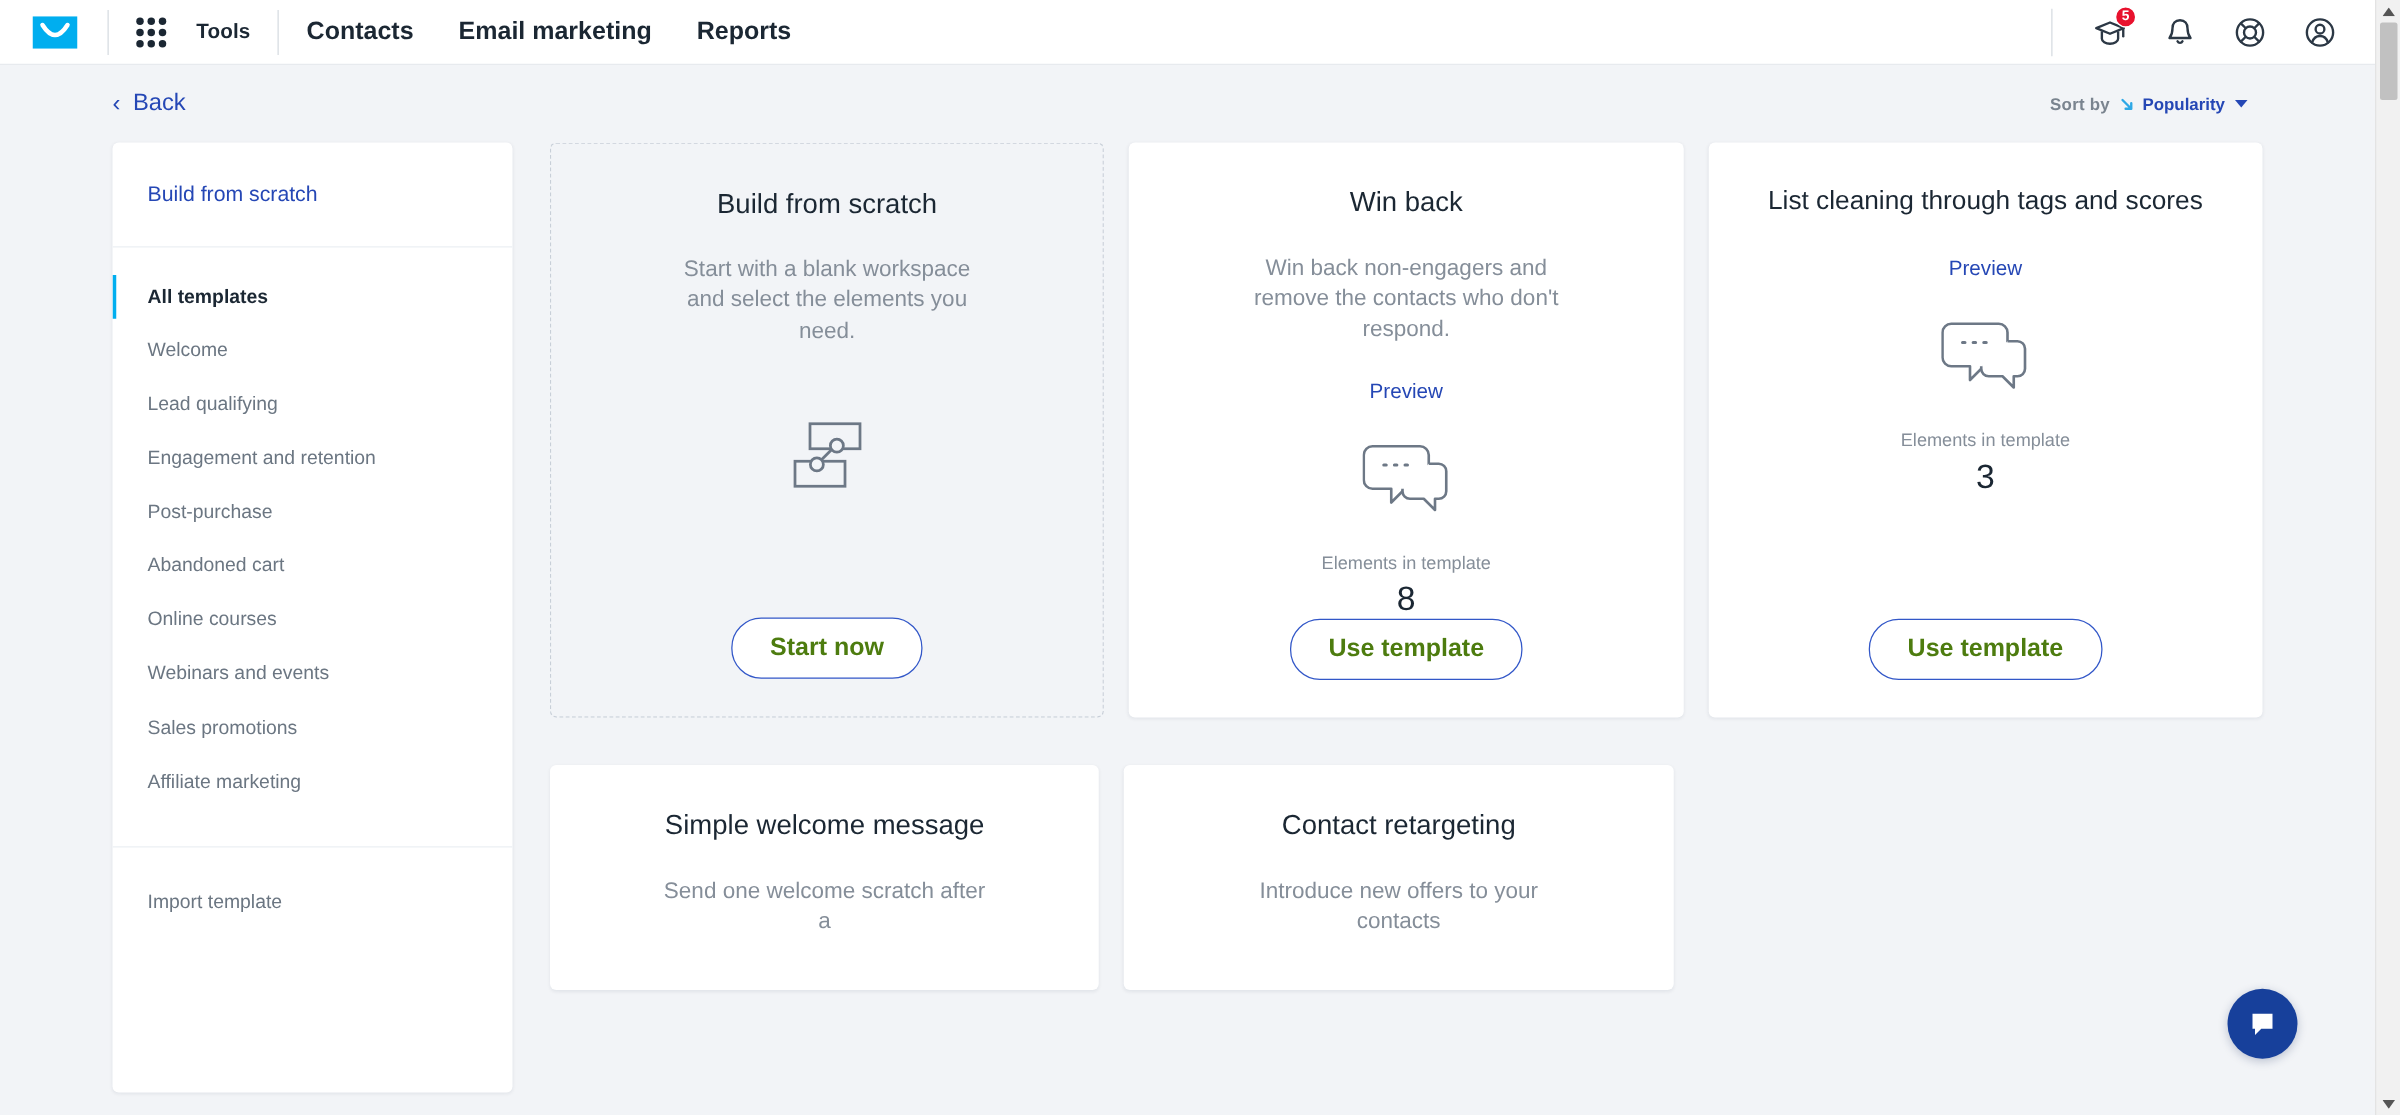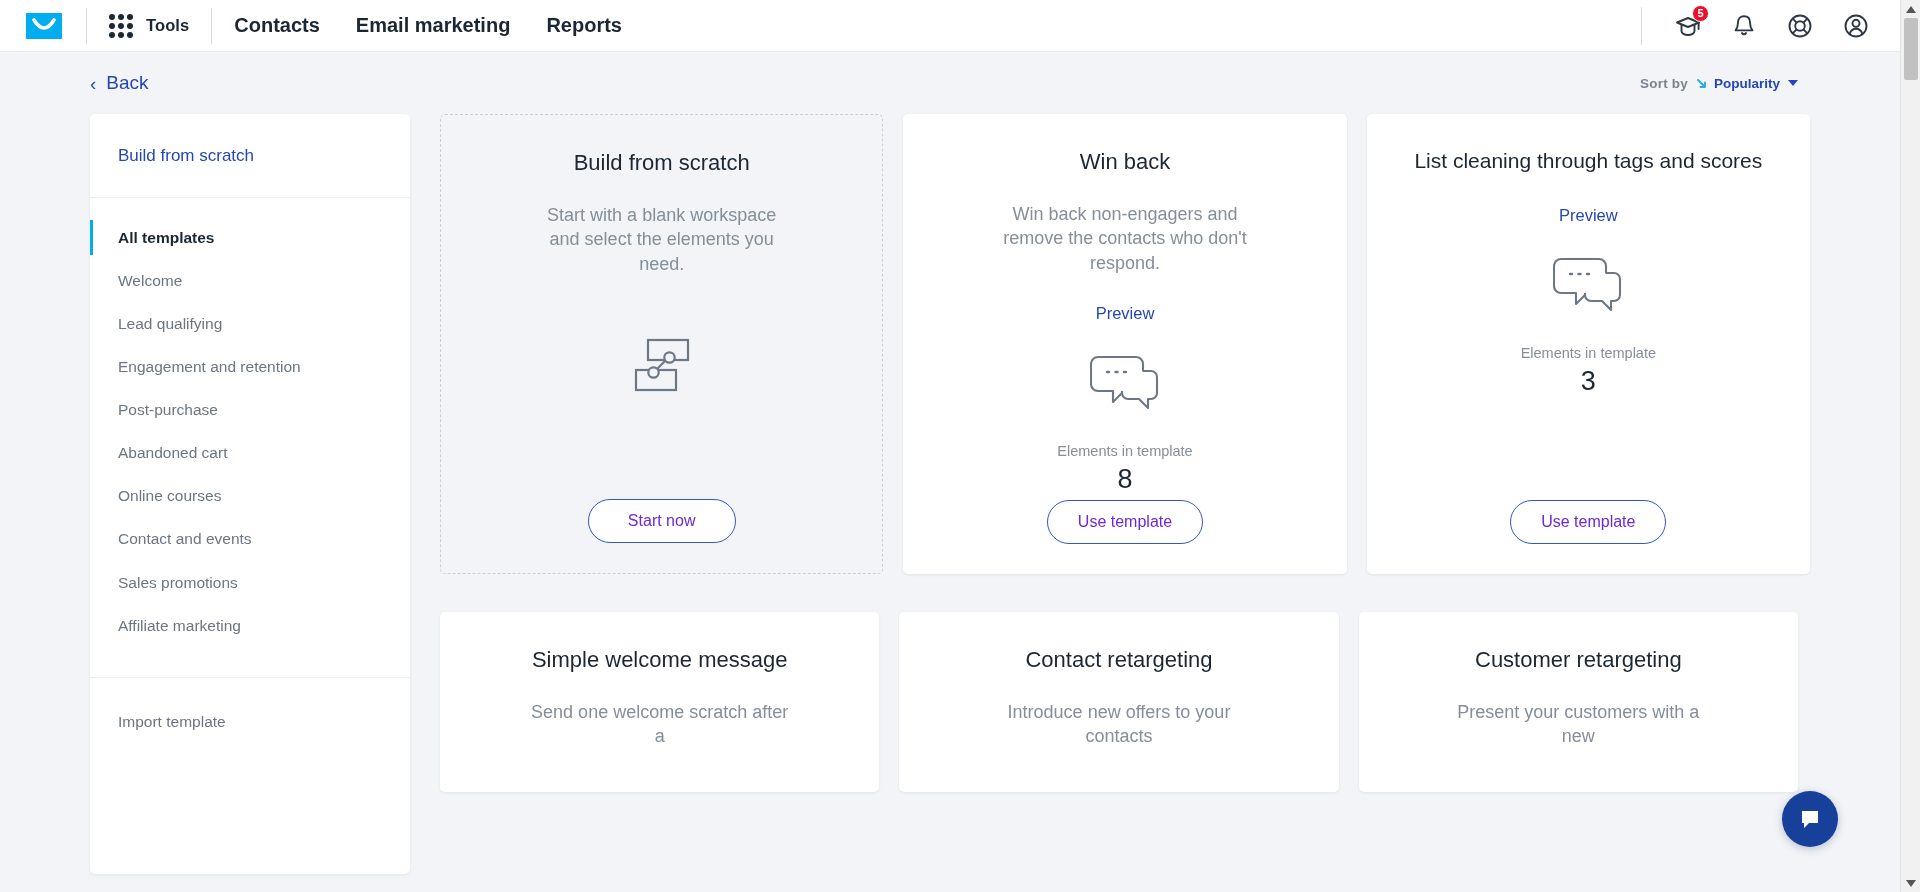--- a/index.html
+++ b/index.html
@@ -25,21 +25,21 @@
     margin-left: 24px;
     width: 40px; height: 28px;
     display: flex; align-items: center; justify-content: center;
   }
   .nav-divider {
     width: 1px; height: 36px;
     background: #d6dbe1;
     margin: 0 22px;
   }
   .tools-group {
-    display: flex; align-items: center; gap: 13px;
+    display: flex; align-items: center; gap: 24px;
     cursor: pointer;
   }
   .grid-dots {
     display: grid;
     grid-template-columns: repeat(3, 6px);
     grid-template-rows: repeat(3, 6px);
     gap: 3px;
   }
   .grid-dots i {
     width: 6px; height: 6px; border-radius: 50%;
@@ -227,28 +227,29 @@
   .card-icon.scratch-icon { margin-top: auto; margin-bottom: auto; }
   .elem-label {
     font-size: 14.5px; color: #858e99; margin-top: 24px;
   }
   .elem-count {
     font-size: 27px; color: #1b2733; margin-top: 7px; line-height: 1;
   }
   .btn-outline {
     margin-top: auto;
     border: 1px solid #3257c8;
-    color: #6d28d9;
+    color: #4d7c0f;
     background: #fff;
     border-radius: 24px;
-    font-size: 16px;
+    font-size: 20px;
     font-family: "Liberation Sans", sans-serif;
     padding: 12px 30px;
     cursor: pointer;
     min-width: 148px;
+    font-weight: bold;
   }
   .btn-start { margin-top: auto; }
 
   
   .cards-row2 {
     margin-top: 20px;
     display: grid;
     grid-template-columns: repeat(3, 1fr);
     gap: 20px;
   }
@@ -399,21 +400,21 @@
         <div class="side-item">
           <span>Post-purchase</span>
         </div>
         <div class="side-item">
           <span>Abandoned cart</span>
         </div>
         <div class="side-item">
           <span>Online courses</span>
         </div>
         <div class="side-item">
-          <span>Contact and events</span>
+          <span>Webinars and events</span>
         </div>
         <div class="side-item">
           <span>Sales promotions</span>
         </div>
         <div class="side-item">
           <span>Affiliate marketing</span>
         </div>
       </div>
 
       <div class="sidebar-sep"></div>
@@ -479,24 +480,20 @@
     <div class="row2-inner">
       <div class="cards-row2">
         <div class="card-row2">
           <div class="card-title">Simple welcome message</div>
           <div class="card-desc">Send one welcome scratch after a</div>
         </div>
         <div class="card-row2">
           <div class="card-title">Contact retargeting</div>
           <div class="card-desc">Introduce new offers to your contacts</div>
         </div>
-        <div class="card-row2">
-          <div class="card-title">Customer retargeting</div>
-          <div class="card-desc">Present your customers with a new</div>
-        </div>
       </div>
     </div>
   </div>
 
   <div class="chat-launcher">
     <svg width="24" height="24" viewBox="0 0 24 24">
       <path d="M4 4 h16 v12 h-9 l-5 5 v-5 h-2 z" fill="#ffffff"></path>
     </svg>
   </div>
 </div>

